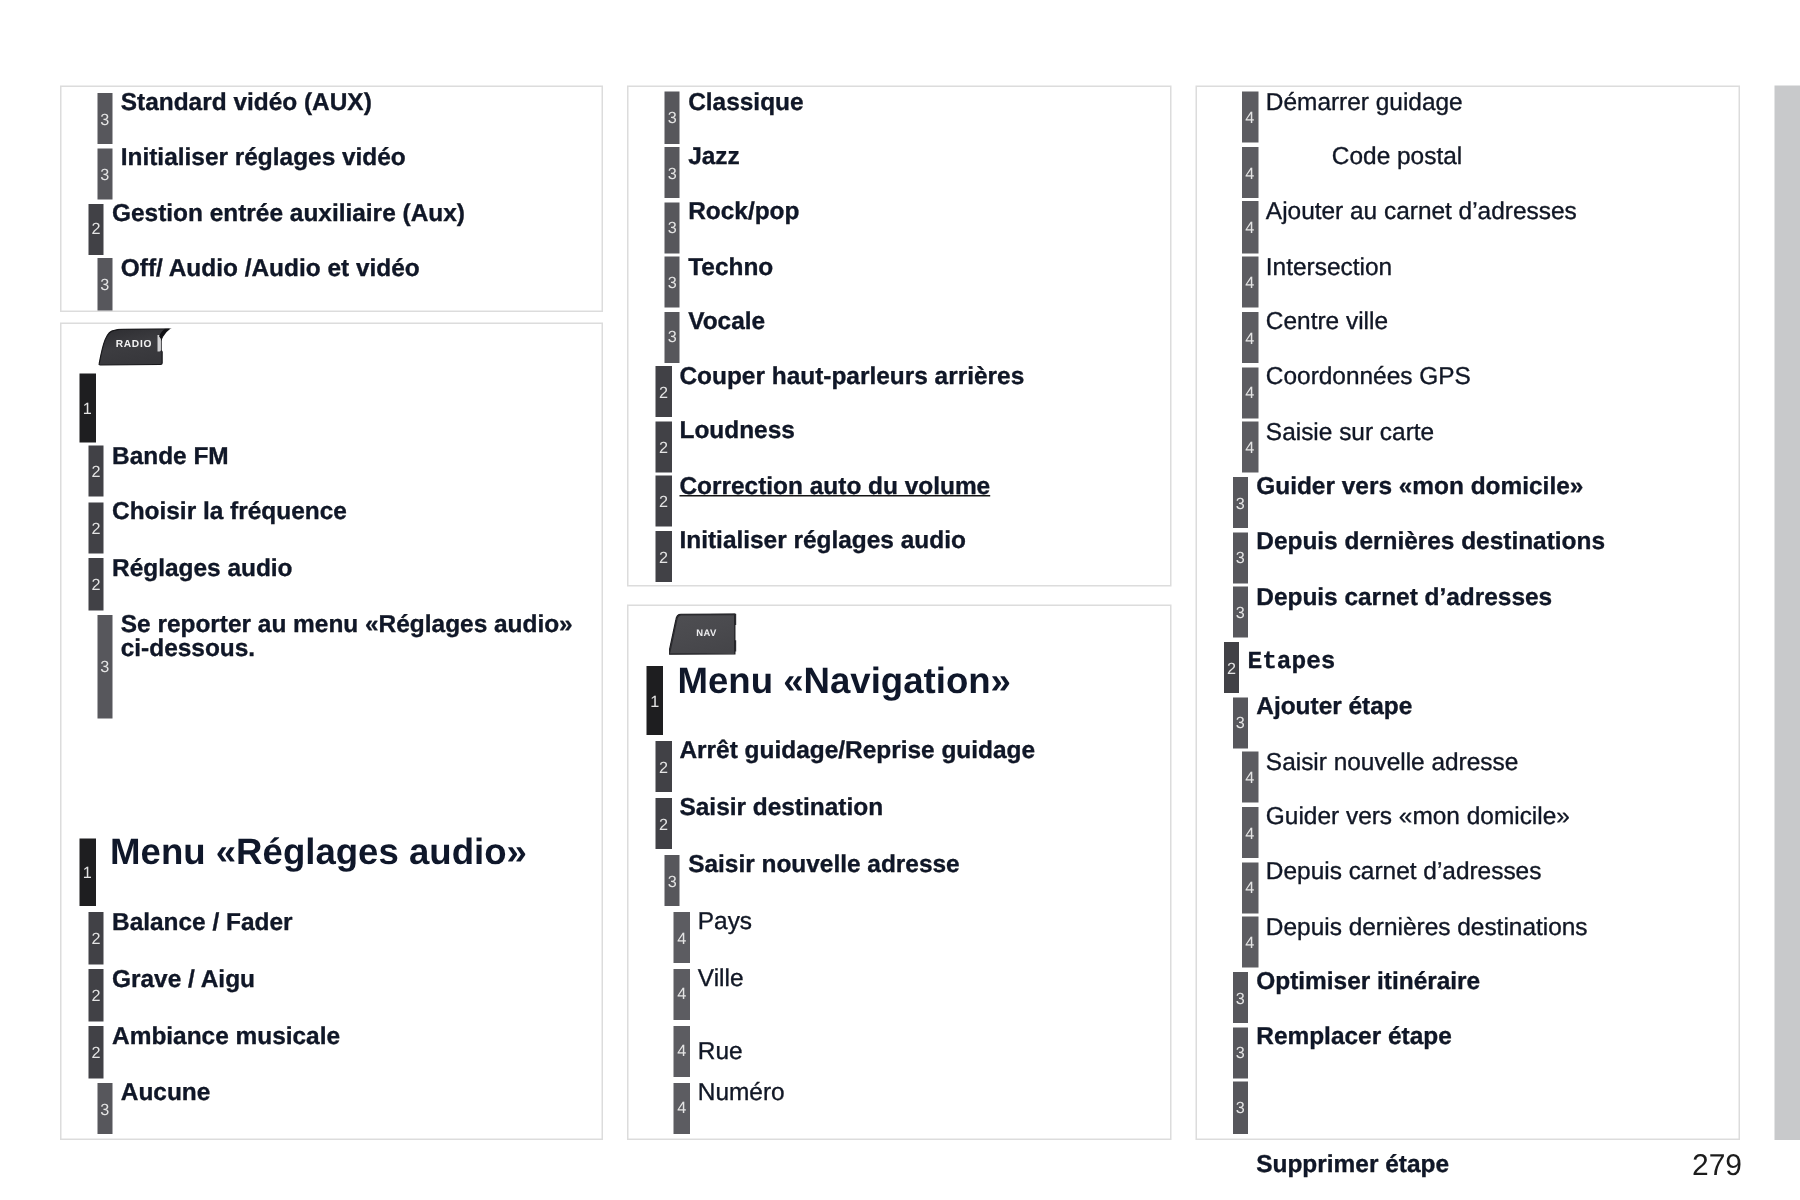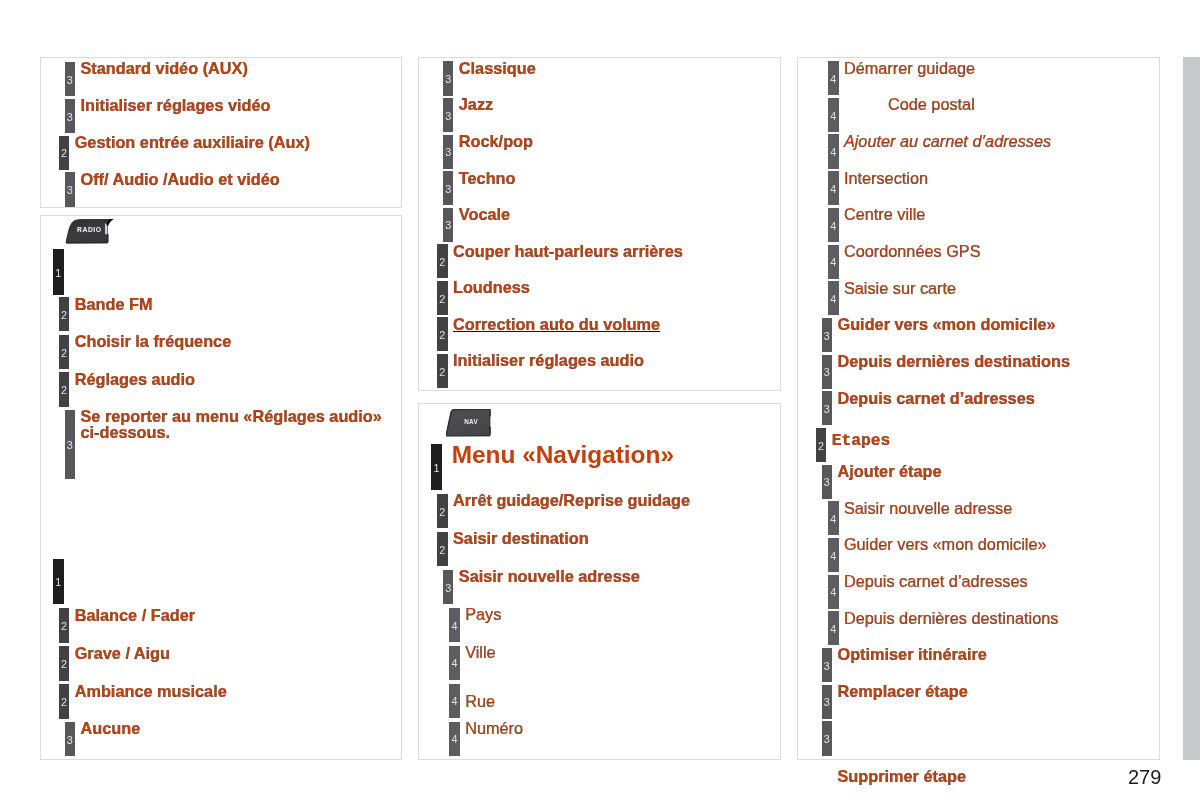--- a/index.html
+++ b/index.html
@@ -8,21 +8,21 @@
   .page{position:absolute;left:0;top:0;width:1200px;height:800px;background:#ffffff;}
 
   .sidetab{position:absolute;left:1183.2px;top:57px;width:17px;height:703px;background:#c8c9cb;}
   .pagenum{position:absolute;left:1128px;top:766.8px;font-size:20px;line-height:20px;color:#1c1c1c;}
 
   .box{position:absolute;background:#ffffff;border:1px solid #dcdcdc;box-sizing:border-box;}
   .bar{position:absolute;top:0;width:10.7px;}
   .barnum{position:absolute;width:10.7px;text-align:center;color:#e4e4e4;
           font-size:10.8px;line-height:10.8px;}
   .txt{position:absolute;top:0;white-space:pre;font-size:16.3px;line-height:15.6px;
-       color:#c2410c;font-weight:bold;-webkit-text-stroke:0.22px #151515;}
+       color:#0f172a;font-weight:bold;-webkit-text-stroke:0.22px #151515;}
   .txt.reg{font-weight:normal;}
   .txt.big{font-size:24.4px;line-height:26px;-webkit-text-stroke:0;}
 
   .btnimg{position:absolute;}
 </style>
 </head>
 <body>
 
 <div class="page">
   <div id="boxhost">
@@ -65,20 +65,21 @@
         <div class="txt" style="left: 33.7px; top: 118.55px;">Choisir la fréquence</div>
         <div class="bar" style="left: 17.7px; top: 156.6px; height: 34.2px; background: rgb(65, 65, 70);"></div>
         <div class="barnum" style="left: 17.7px; top: 169.4px;">2</div>
         <div class="txt" style="left: 33.7px; top: 156.1px;">Réglages audio</div>
         <div class="bar" style="left: 23.5px; top: 194.15px; height: 69.1px; background: rgb(87, 87, 92);"></div>
         <div class="barnum" style="left: 23.5px; top: 224.4px;">3</div>
         <div class="txt" style="left: 39.5px; top: 193.65px;">Se reporter au menu «Réglages audio»
 ci-dessous.</div>
         <div class="bar" style="left: 11.9px; top: 342.75px; height: 45.6px; background: rgb(30, 30, 32);"></div>
         <div class="barnum" style="left: 11.9px; top: 361.25px;">1</div>
+        <div class="txt big" style="left: 32.4px; top: 340.35px;">Menu «Réglages audio»</div>
         <div class="bar" style="left: 17.7px; top: 392.65px; height: 34.2px; background: rgb(65, 65, 70);"></div>
         <div class="barnum" style="left: 17.7px; top: 405.45px;">2</div>
         <div class="txt" style="left: 33.7px; top: 392.15px;">Balance / Fader</div>
         <div class="bar" style="left: 17.7px; top: 430.65px; height: 34.2px; background: rgb(65, 65, 70);"></div>
         <div class="barnum" style="left: 17.7px; top: 443.45px;">2</div>
         <div class="txt" style="left: 33.7px; top: 430.15px;">Grave / Aigu</div>
         <div class="bar" style="left: 17.7px; top: 468.65px; height: 34.2px; background: rgb(65, 65, 70);"></div>
         <div class="barnum" style="left: 17.7px; top: 481.45px;">2</div>
         <div class="txt" style="left: 33.7px; top: 468.15px;">Ambiance musicale</div>
         <div class="bar" style="left: 23.5px; top: 505.95px; height: 34.2px; background: rgb(87, 87, 92);"></div>
@@ -157,21 +158,21 @@
       </div>
       <div class="box" style="left: 797px; top: 57px; width: 362.8px; height: 703px;">
         <div class="bar" style="left: 29.9px; top: 3.1px; height: 34.2px; background: rgb(92, 92, 97);"></div>
         <div class="barnum" style="left: 29.9px; top: 15.9px;">4</div>
         <div class="txt reg" style="left: 45.9px; top: 2.6px;">Démarrer guidage</div>
         <div class="bar" style="left: 29.9px; top: 39.78px; height: 34.2px; background: rgb(92, 92, 97);"></div>
         <div class="barnum" style="left: 29.9px; top: 52.58px;">4</div>
         <div class="txt reg" style="left: 45.9px; top: 39.28px; margin-left: 44px;">Code postal</div>
         <div class="bar" style="left: 29.9px; top: 76.46px; height: 34.2px; background: rgb(92, 92, 97);"></div>
         <div class="barnum" style="left: 29.9px; top: 89.26px;">4</div>
-        <div class="txt reg" style="left: 45.9px; top: 75.96px; font-style: italic;">Ajouter au carnet d’adresses</div>
+        <div class="txt reg" style="left: 45.9px; top: 75.96px;">Ajouter au carnet d’adresses</div>
         <div class="bar" style="left: 29.9px; top: 113.14px; height: 34.2px; background: rgb(92, 92, 97);"></div>
         <div class="barnum" style="left: 29.9px; top: 125.94px;">4</div>
         <div class="txt reg" style="left: 45.9px; top: 112.64px;">Intersection</div>
         <div class="bar" style="left: 29.9px; top: 149.82px; height: 34.2px; background: rgb(92, 92, 97);"></div>
         <div class="barnum" style="left: 29.9px; top: 162.62px;">4</div>
         <div class="txt reg" style="left: 45.9px; top: 149.32px;">Centre ville</div>
         <div class="bar" style="left: 29.9px; top: 186.5px; height: 34.2px; background: rgb(92, 92, 97);"></div>
         <div class="barnum" style="left: 29.9px; top: 199.3px;">4</div>
         <div class="txt reg" style="left: 45.9px; top: 186px;">Coordonnées GPS</div>
         <div class="bar" style="left: 29.9px; top: 223.18px; height: 34.2px; background: rgb(92, 92, 97);"></div>

